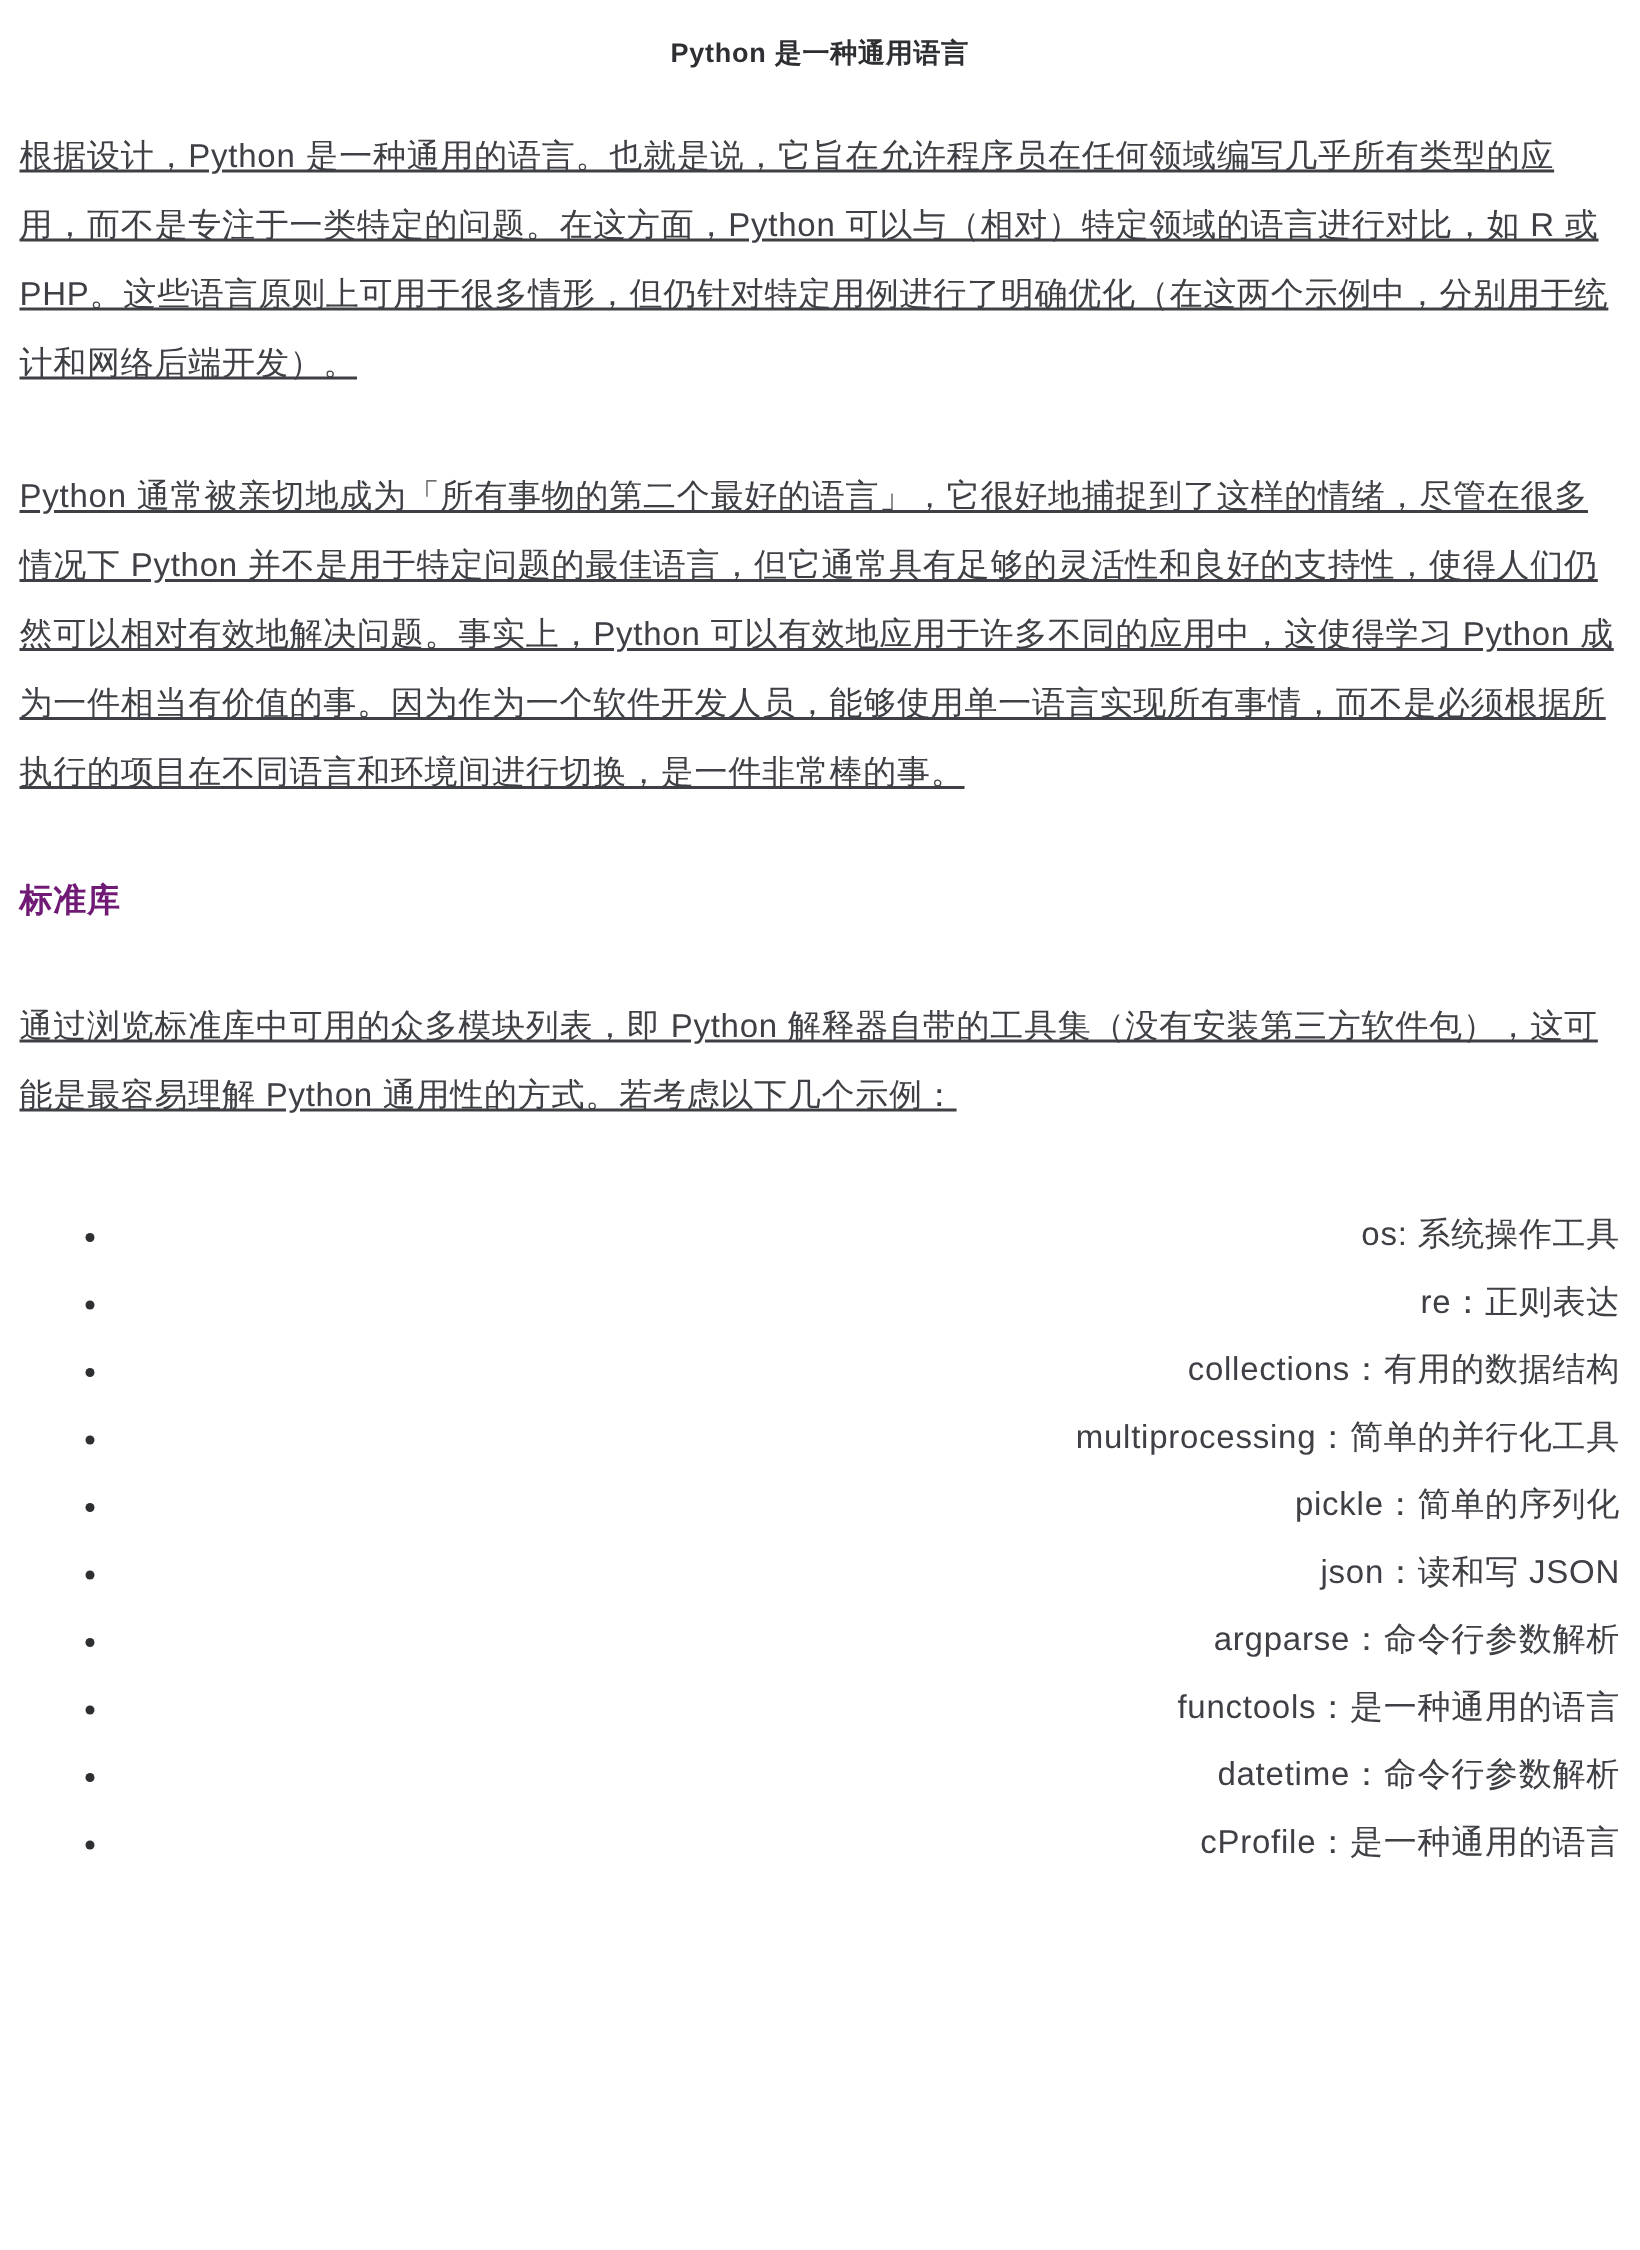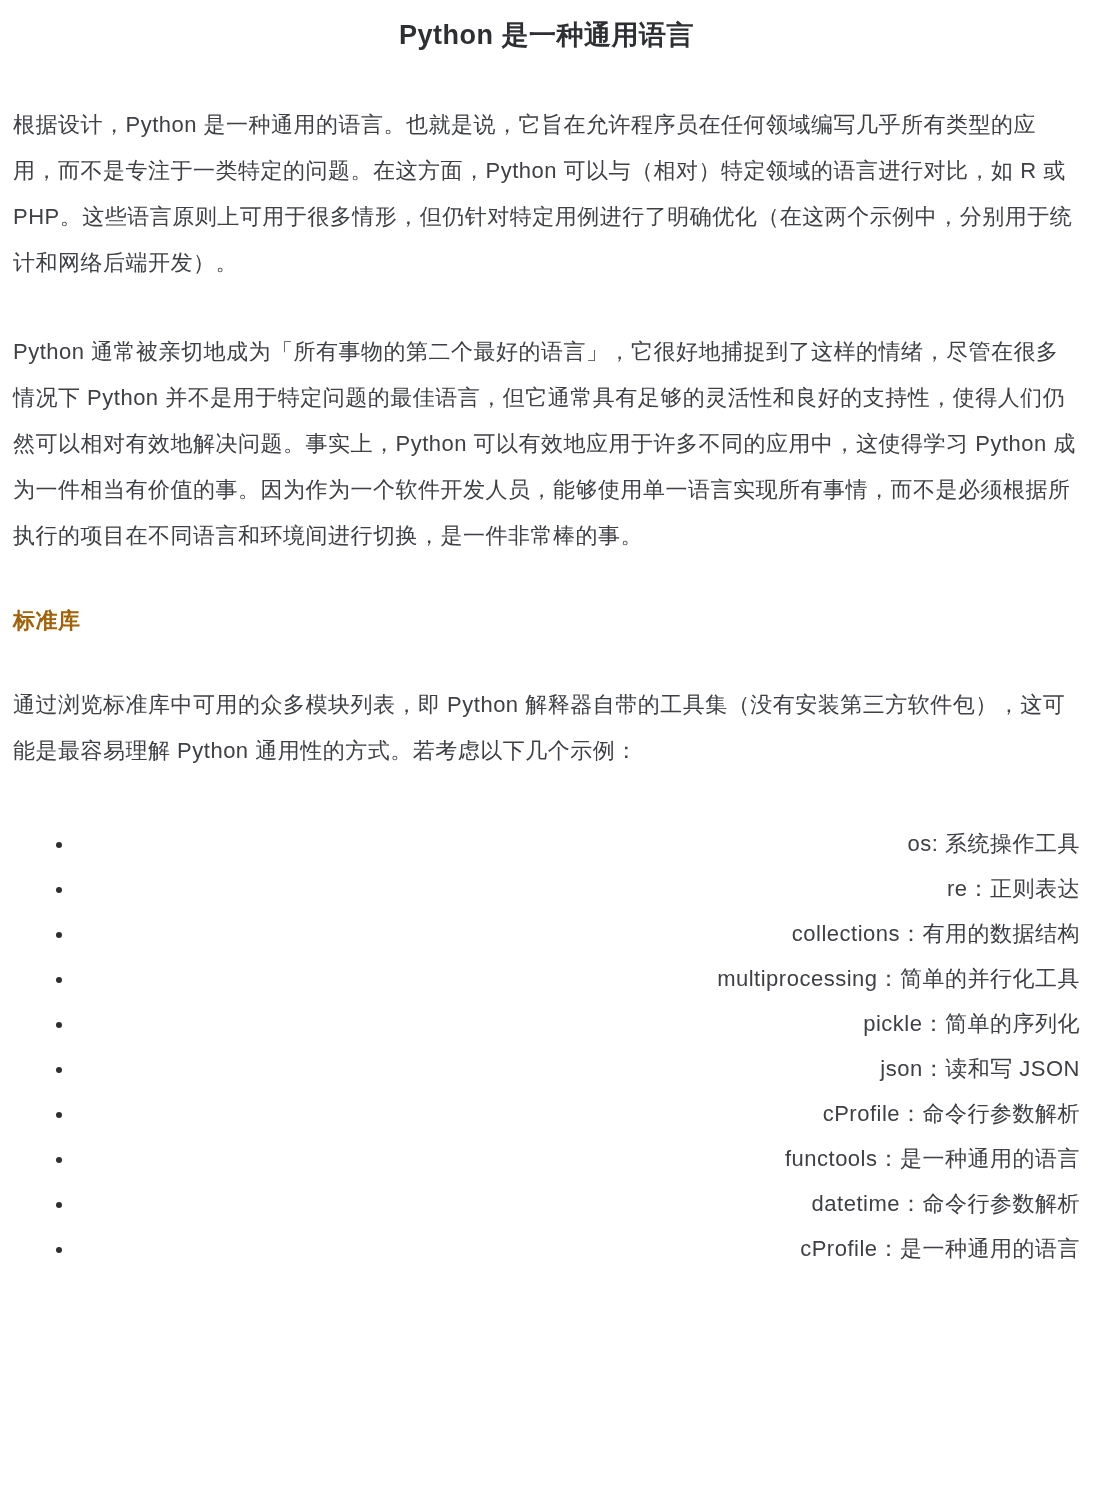--- a/index.html
+++ b/index.html
@@ -13,43 +13,44 @@
     font-family: "Liberation Sans", "DejaVu Sans", sans-serif;
     color: #3e4045;
     -webkit-font-smoothing: antialiased;
   }
   .page {
     box-sizing: border-box;
     width: 1093px;
     padding: 16px 13px 0 13px;
   }
   .doc-title {
-    font-size: 27px;
+    font-size: 18px;
     line-height: 38px;
     font-weight: 700;
     color: #2d2f33;
     text-align: center;
-    margin: 0 0 48px 0;
+    margin: 0 0 27px 0;
     letter-spacing: 0.5px;
   }
   .para {
     font-size: 22px;
     line-height: 46px;
     margin: 0 0 43px 0;
     letter-spacing: 0.5px;
     word-break: break-word;
+    text-decoration: underline;
   }
   .para:last-child {
     margin-bottom: 0;
   }
   .subhead {
     font-size: 22px;
     line-height: 31px;
     font-weight: 700;
-    color: #a16207;
+    color: #701a75;
     margin: 46px 0 46px 0;
     letter-spacing: 0.5px;
   }
   ul.module-list {
     margin: 0 0 40px 0;
     padding: 4px 0 4px 62px;
     list-style: disc outside;
   }
   ul.module-list li {
     font-size: 22px;
@@ -78,20 +79,20 @@
 
   <p class="para">通过浏览标准库中可用的众多模块列表，即 Python 解释器自带的工具集（没有安装第三方软件包），这可能是最容易理解 Python 通用性的方式。若考虑以下几个示例：</p>
 
   <ul class="module-list">
     <li>os: 系统操作工具</li>
     <li>re：正则表达</li>
     <li>collections：有用的数据结构</li>
     <li>multiprocessing：简单的并行化工具</li>
     <li>pickle：简单的序列化</li>
     <li>json：读和写 JSON</li>
-    <li>cProfile：命令行参数解析</li>
+    <li>argparse：命令行参数解析</li>
     <li>functools：是一种通用的语言</li>
     <li>datetime：命令行参数解析</li>
     <li>cProfile：是一种通用的语言</li>
   </ul>
 
 
 </article>
 
 </body></html>

